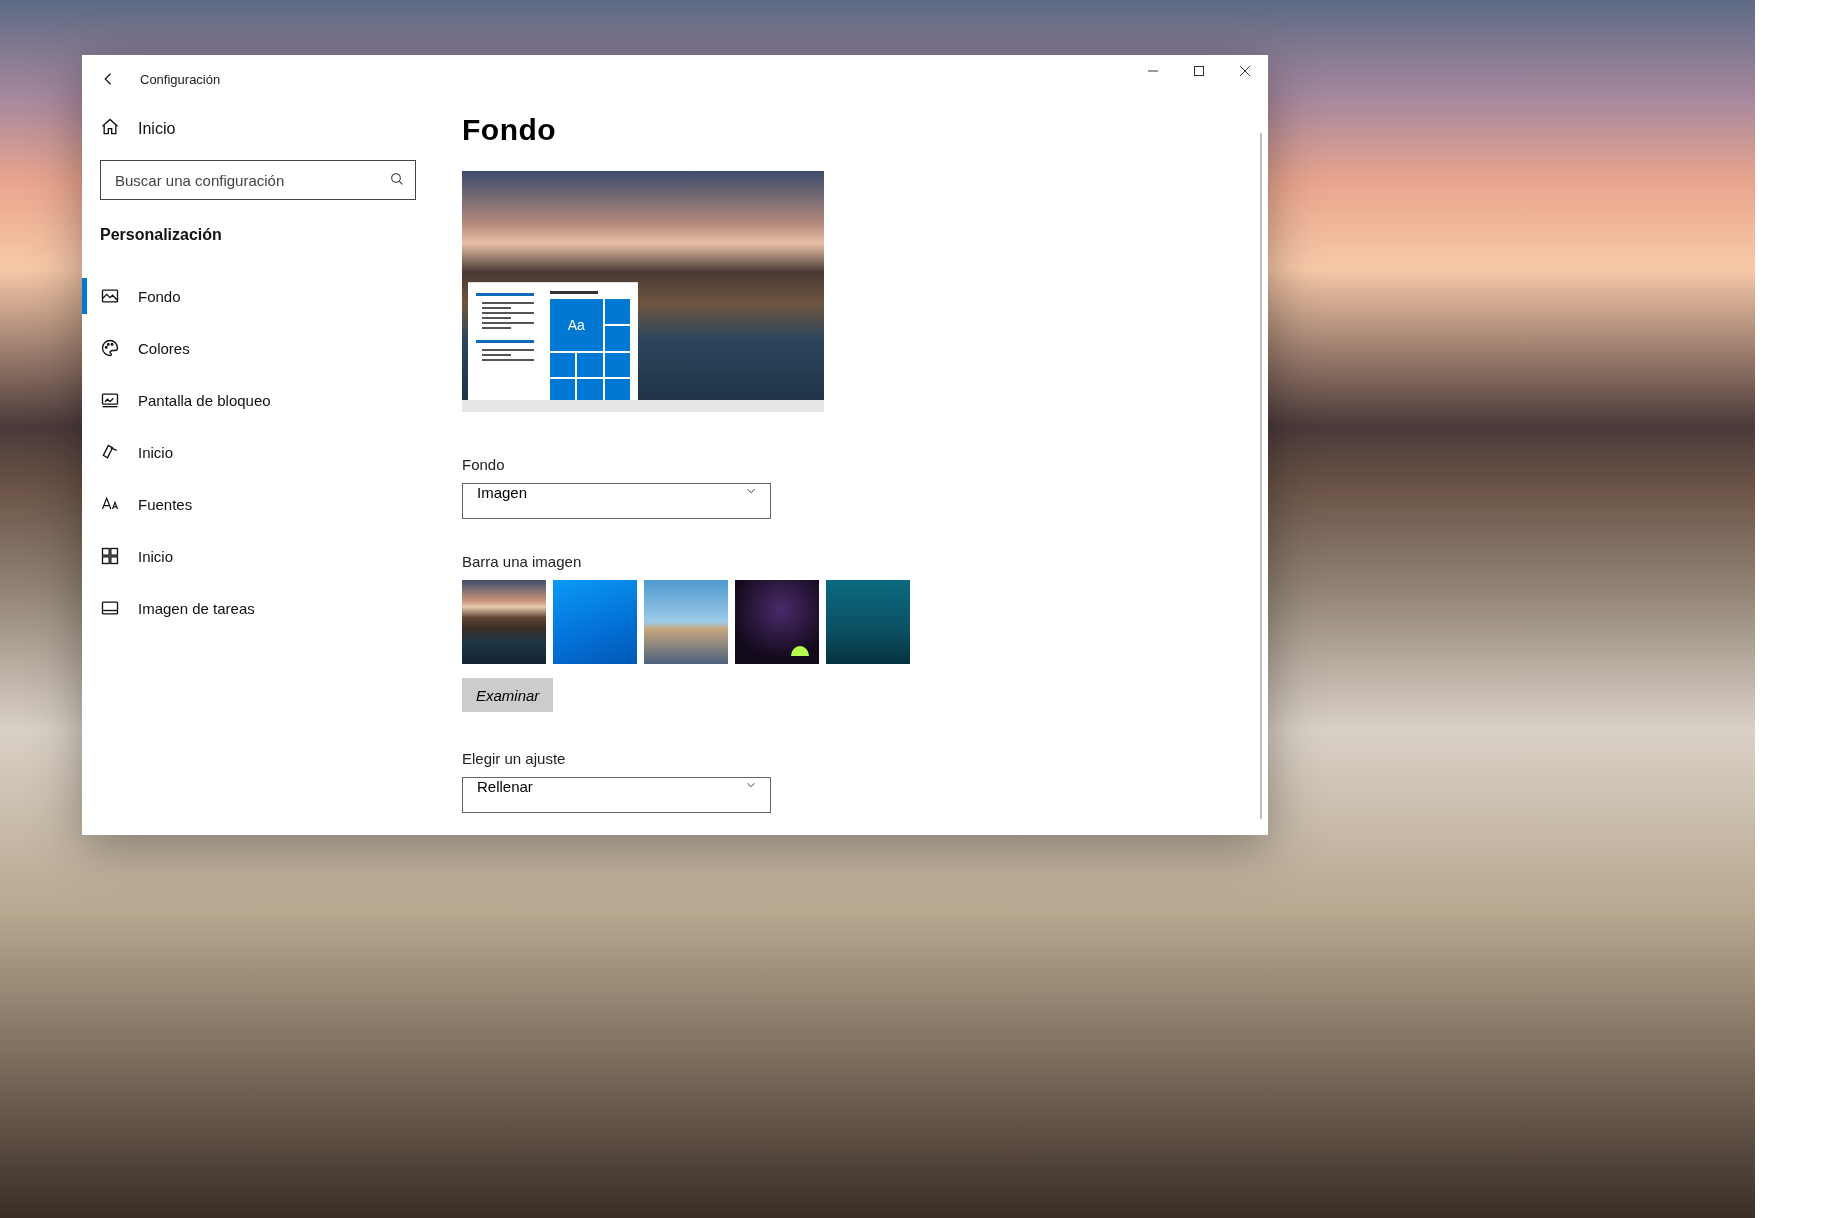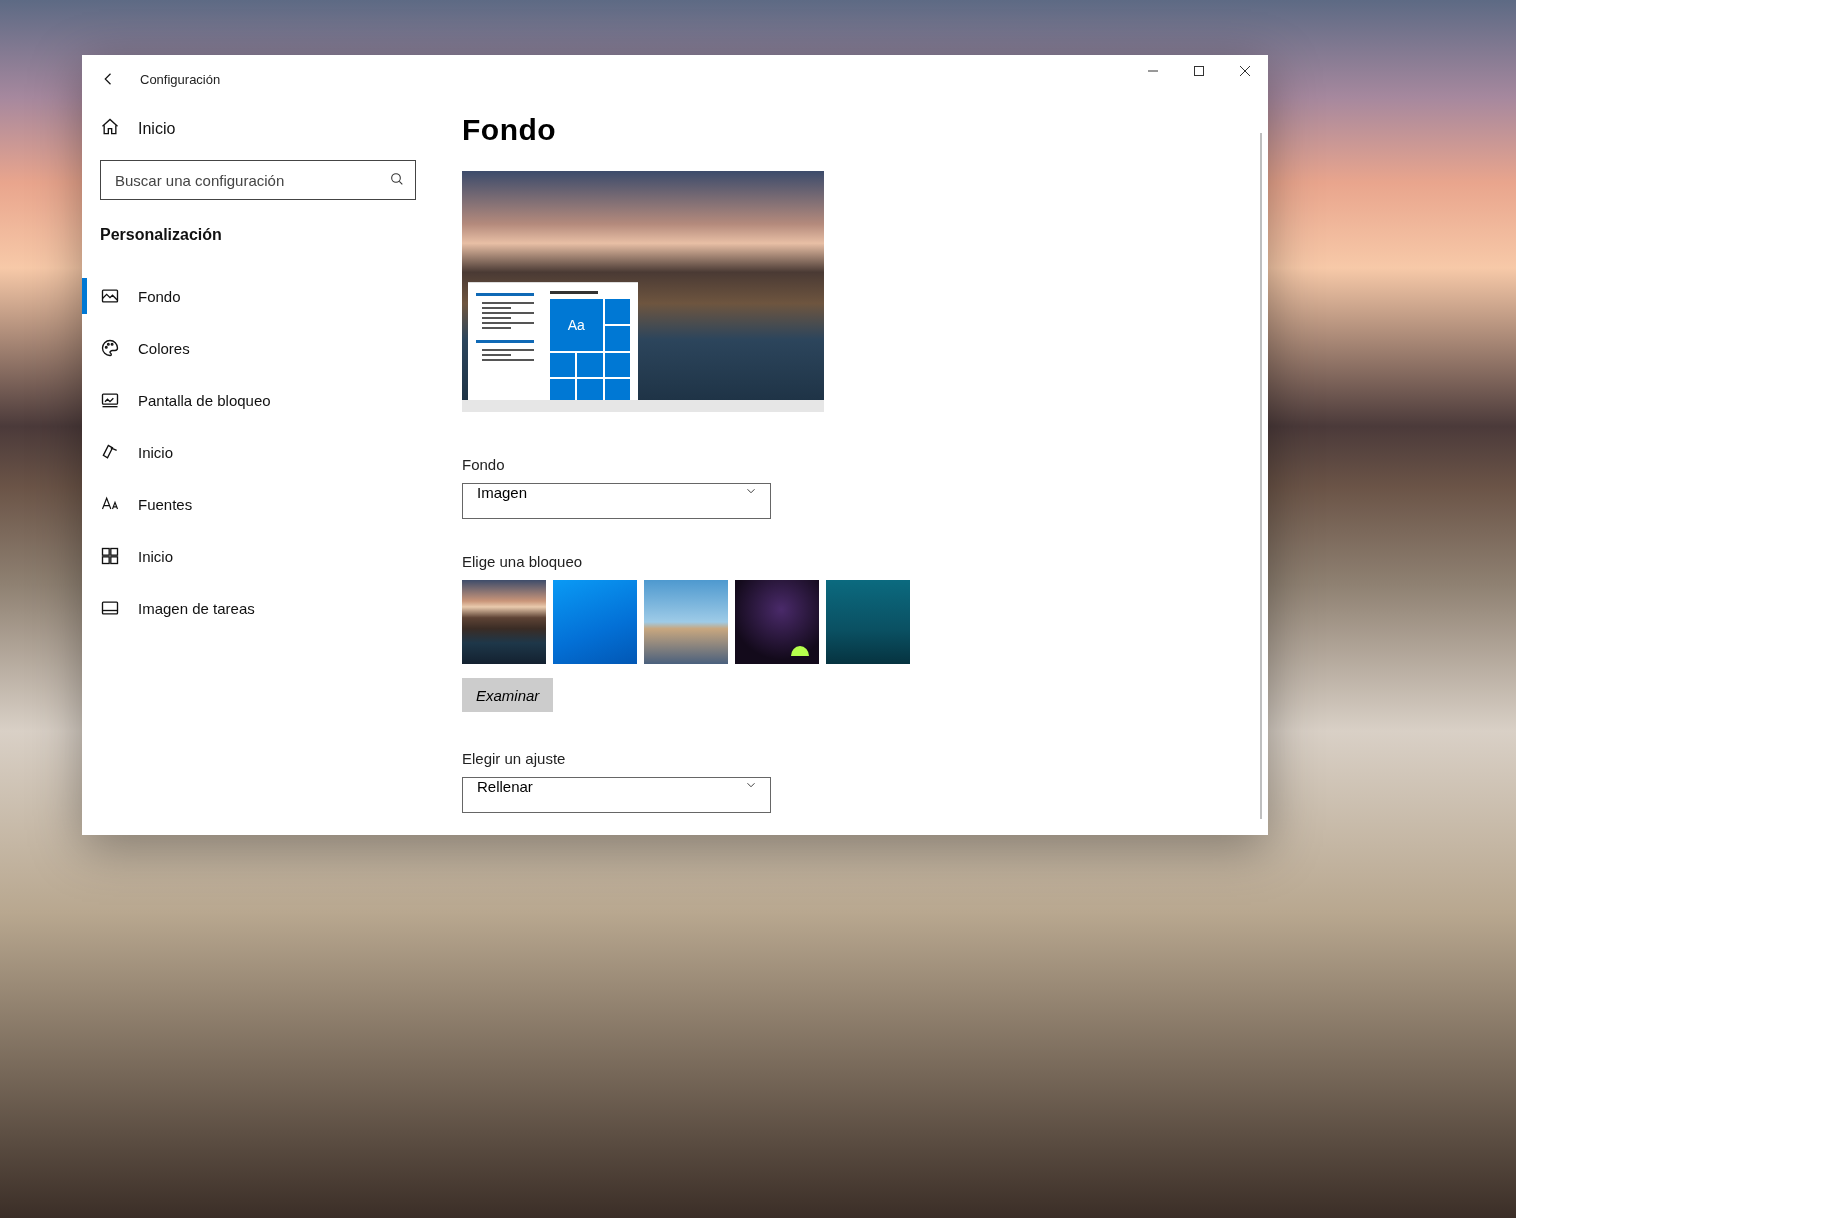--- a/index.html
+++ b/index.html
@@ -4,21 +4,21 @@
 <style>
   * { box-sizing: border-box; margin: 0; padding: 0; }
   html, body {
     width: 1839px; height: 1218px;
     font-family: "Segoe UI", Tahoma, sans-serif;
     overflow: hidden;
   }
   
   .desktop {
     position: relative;
-    width: 1516px; height: 1218px;
+    width: 1755px; height: 1218px;
     background:
       linear-gradient(to bottom,
         #5d6a84 0%, #a6889e 8%, #e9a58d 15%, #f7c9a8 22%,
         #4b3a3a 35%, #6b5447 40%, #8f8172 48%,
         #d9d0c6 60%, #b8a78f 75%, #3b2e27 100%);
   }
   
   .window {
     position: absolute;
     left: 82px; top: 55px;
@@ -373,21 +373,21 @@
         <div class="form-label">Fondo</div>
         <div class="dropdown">
           <span>Imagen</span>
           <span>
             <svg width="14" height="14" viewBox="0 0 24 24" fill="none" stroke="#333" stroke-width="1.6">
                 <path d="M6 9l6 6 6-6"></path>
               </svg>
           </span>
         </div>
 
-        <div class="form-label">Elige una bloqueo</div>
+        <div class="form-label">Barra una imagen</div>
         <div class="thumbs">
           <div class="thumb t1"></div>
           <div class="thumb t2"></div>
           <div class="thumb t3"></div>
           <div class="thumb t4"></div>
           <div class="thumb t5"></div>
         </div>
         <div class="browse-btn">
           <span>Examinar</span>
         </div>

